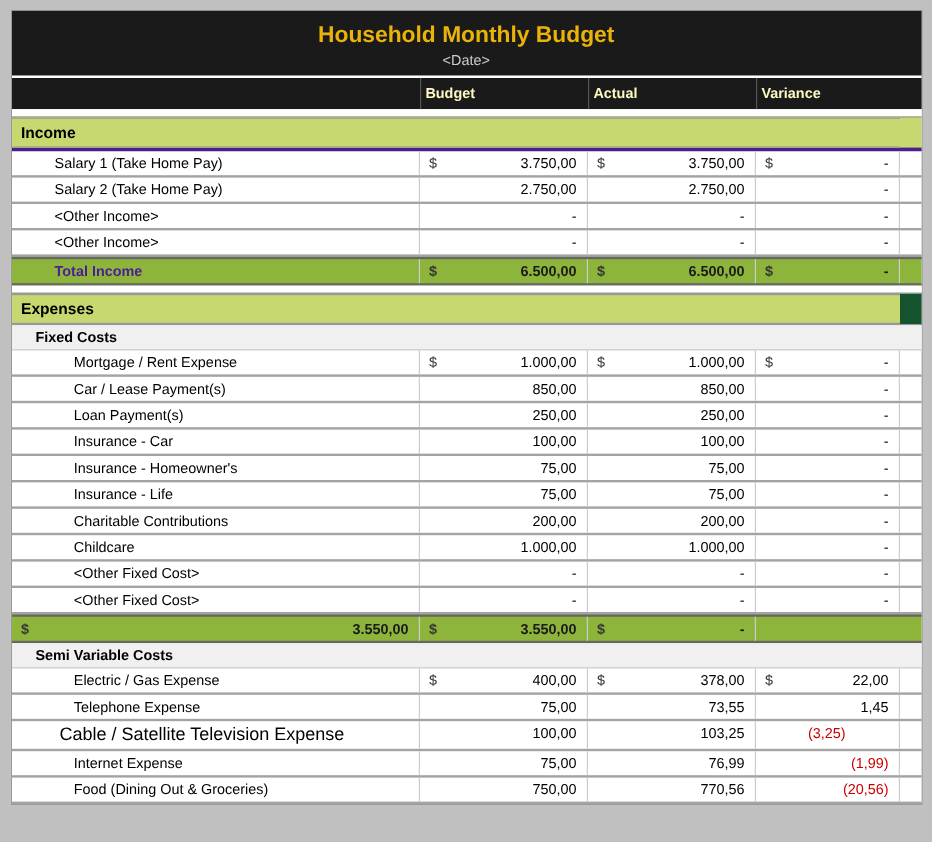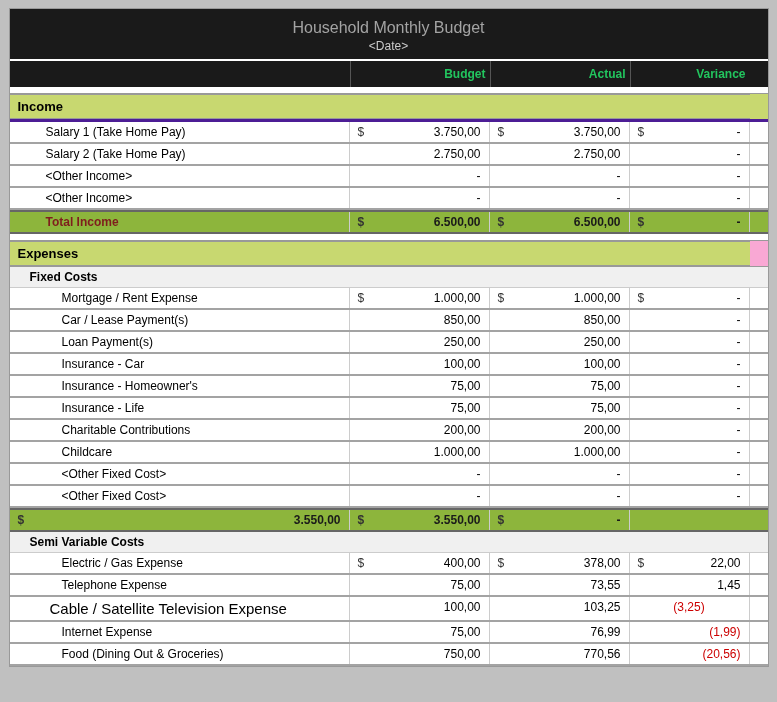--- a/index.html
+++ b/index.html
@@ -16,39 +16,39 @@
       margin: 8px auto;
       border: 1px solid #999;
     }
     .header-section {
       background: #1a1a1a;
       color: white;
       text-align: center;
       padding: 10px 4px 6px 4px;
     }
     .header-title {
-      font-size: 16px;
-      font-weight: normal;
-      color: #a3a3a3;
+      font-size: 19px;
+      font-weight: bold;
+      color: #eab308;
     }
     .header-date {
       font-size: 12px;
       color: #cccccc;
       margin-top: 2px;
     }
     .col-headers {
       display: grid;
       grid-template-columns: 340px 140px 140px 120px;
       background: #1a1a1a;
       border-top: 2px solid white;
     }
     .col-header {
-      color: #22c55e;
-      font-weight: bold;
-      text-align: right;
+      color: #fef9c3;
+      font-weight: bold;
+      text-align: left;
       padding: 6px 4px;
       font-size: 12px;
       border-left: 1px solid #555;
     }
     .col-header:first-child { border-left: none; }
 
     .section-label {
       background: #c8d870;
       font-weight: bold;
       padding: 4px 8px;
@@ -90,21 +90,21 @@
     .dollar-sign { color: #333; }
     .total-row {
       display: grid;
       grid-template-columns: 340px 140px 140px 120px;
       background: #8db53c;
       border-bottom: 2px solid #666;
       border-top: 2px solid #666;
     }
     .total-row .row-label {
       font-weight: bold;
-      color: #7f1d1d;
+      color: #4c1d95;
     }
     .total-row .cell {
       font-weight: bold;
       color: #1a1a1a;
     }
   </style>
 </head>
 <body>
 
 <div class="spreadsheet-container">
@@ -178,21 +178,21 @@
       <div class="cell with-dollar">
         <span class="dollar-sign">$</span>
         <span>-</span>
       </div>
     </div>
   </div>
 
   <div style="height:6px; background:#fff;"></div>
 
   <div>
-    <div style="display:grid; grid-template-columns: 340px 140px 140px 120px; background:#f9a8d4; border-top:1px solid #999; border-bottom:1px solid #999;">
+    <div style="display:grid; grid-template-columns: 340px 140px 140px 120px; background:#14532d; border-top:1px solid #999; border-bottom:1px solid #999;">
       <div class="section-label" style="grid-column:1/-1; background:#c8d870;">Expenses</div>
     </div>
 
     <div>
       <div style="padding: 3px 8px 3px 20px; font-weight:bold; font-size:12px; border-bottom:1px solid #cccccc; background:#f0f0f0;">Fixed Costs</div>
 
       <div class="data-row">
         <div class="row-label indent-3">Mortgage / Rent Expense</div>
         <div class="cell with-dollar">
           <span class="dollar-sign">$</span>

